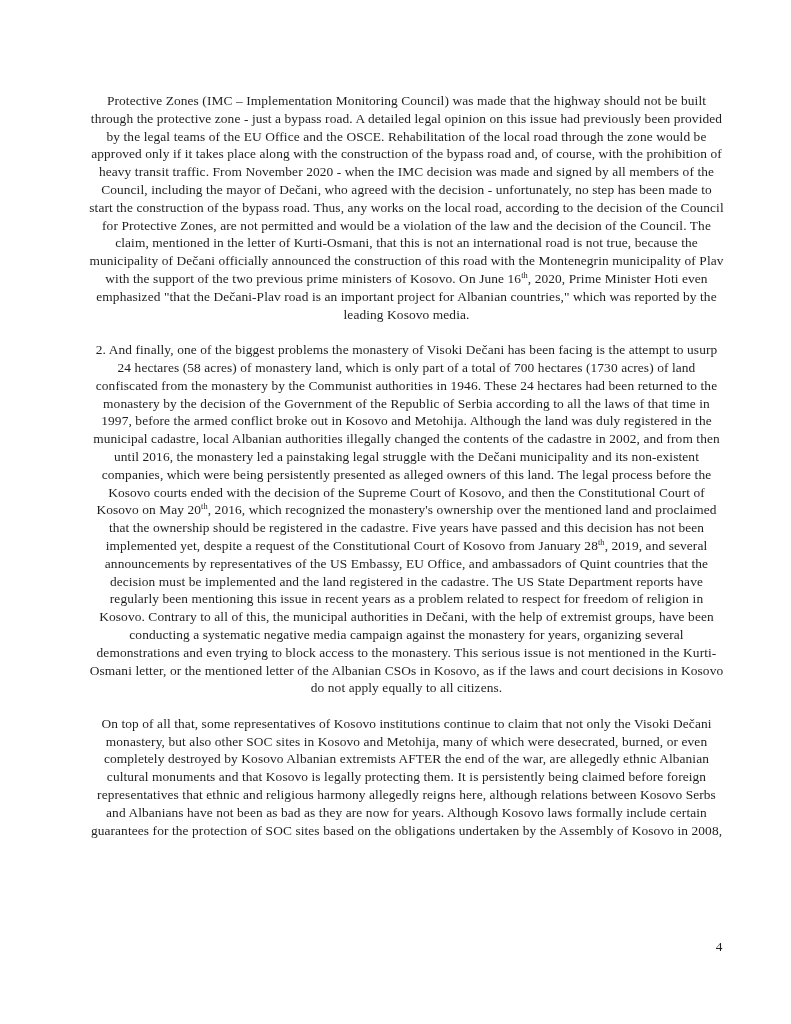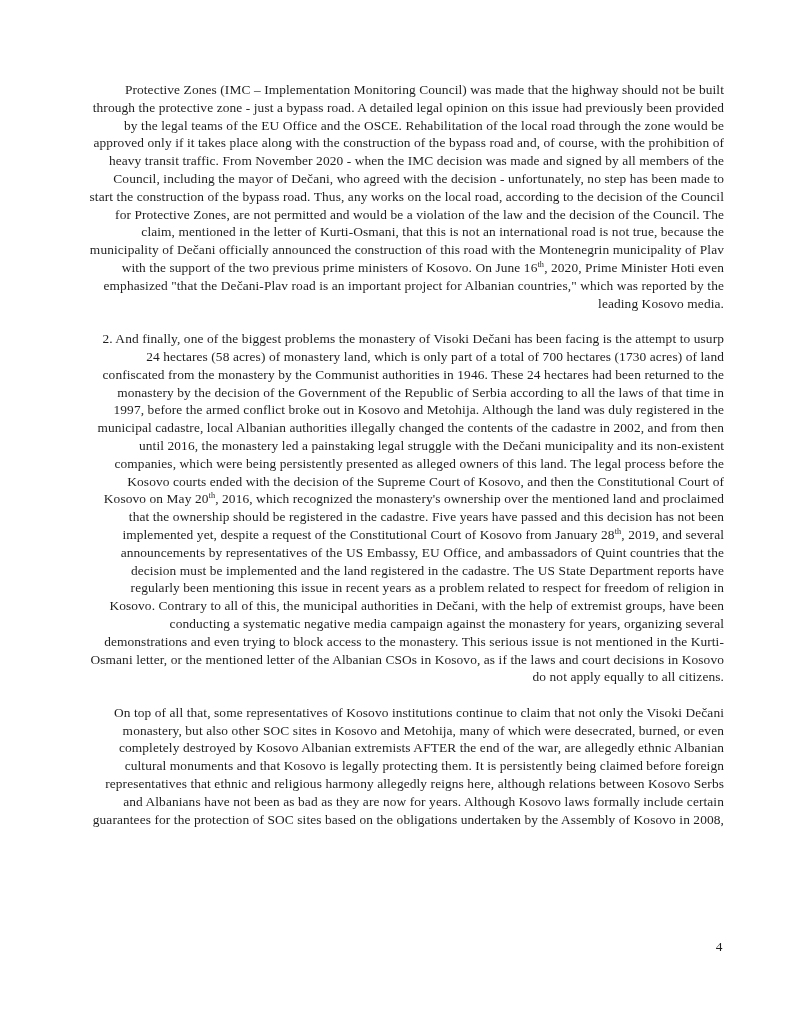--- a/index.html
+++ b/index.html
@@ -11,26 +11,26 @@
     position: relative;
     width: 791px;
     height: 1024px;
     background: #ffffff;
     overflow: hidden;
     font-family: "Liberation Serif", serif;
   }
   .page-text {
     position: absolute;
     left: 89px;
-    top: 81px;
+    top: 92px;
     width: 635px;
     color: #1e1e1e;
     font-size: 13.4px;
     line-height: 17.8px;
-    text-align: right;
+    text-align: center;
     letter-spacing: 0.1px;
   }
   .para {
     margin: 0 0 17.8px 0;
   }
   .para:last-child {
     margin-bottom: 16px;
   }
   sup.superscript {
     font-size: 0.62em;

